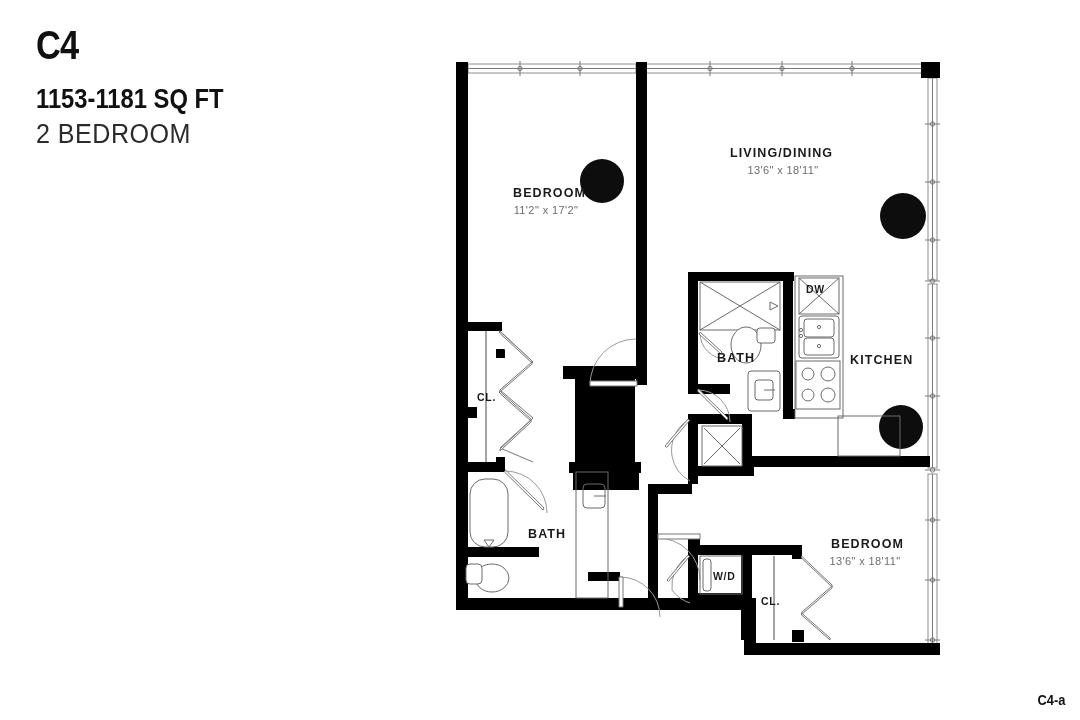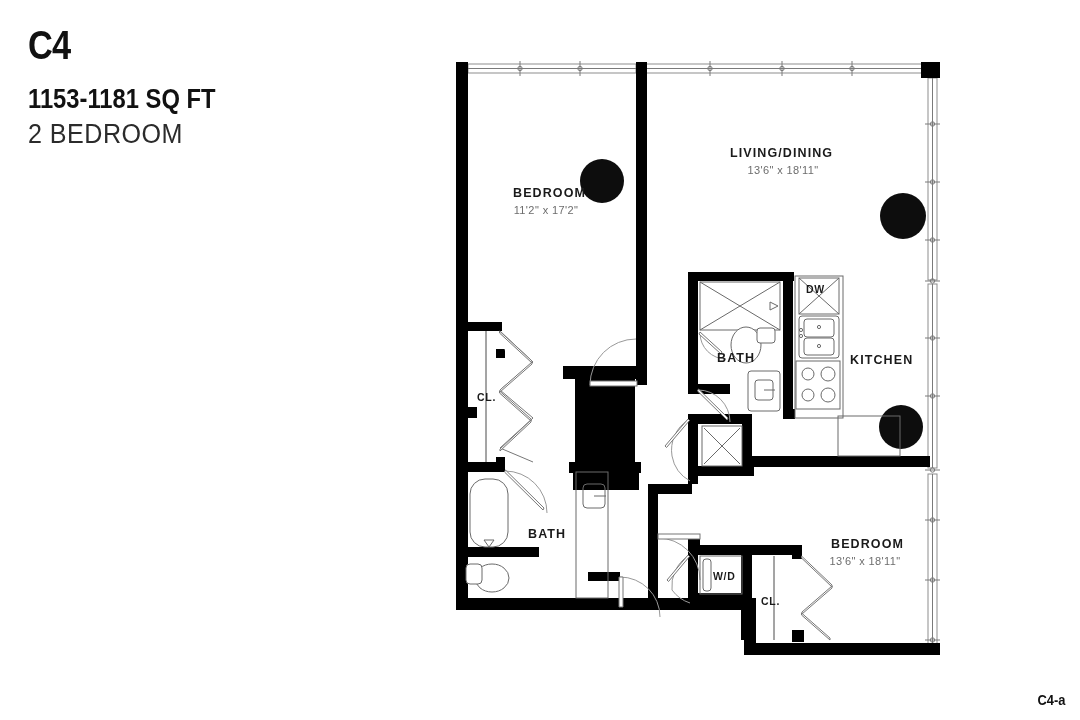--- a/index.html
+++ b/index.html
@@ -10,21 +10,21 @@
   body {
     width: 1080px;
     height: 720px;
     position: relative;
     font-family: "Liberation Sans", sans-serif;
     overflow: hidden;
   }
 
   #title-block {
     position: absolute;
-    left: 28px;
+    left: 36px;
     top: 24px;
     width: 380px;
   }
 
   #plan-name {
     font-family: "Liberation Sans", sans-serif;
     font-size: 40px;
     font-weight: bold;
     letter-spacing: -1px;
     color: #111111;

